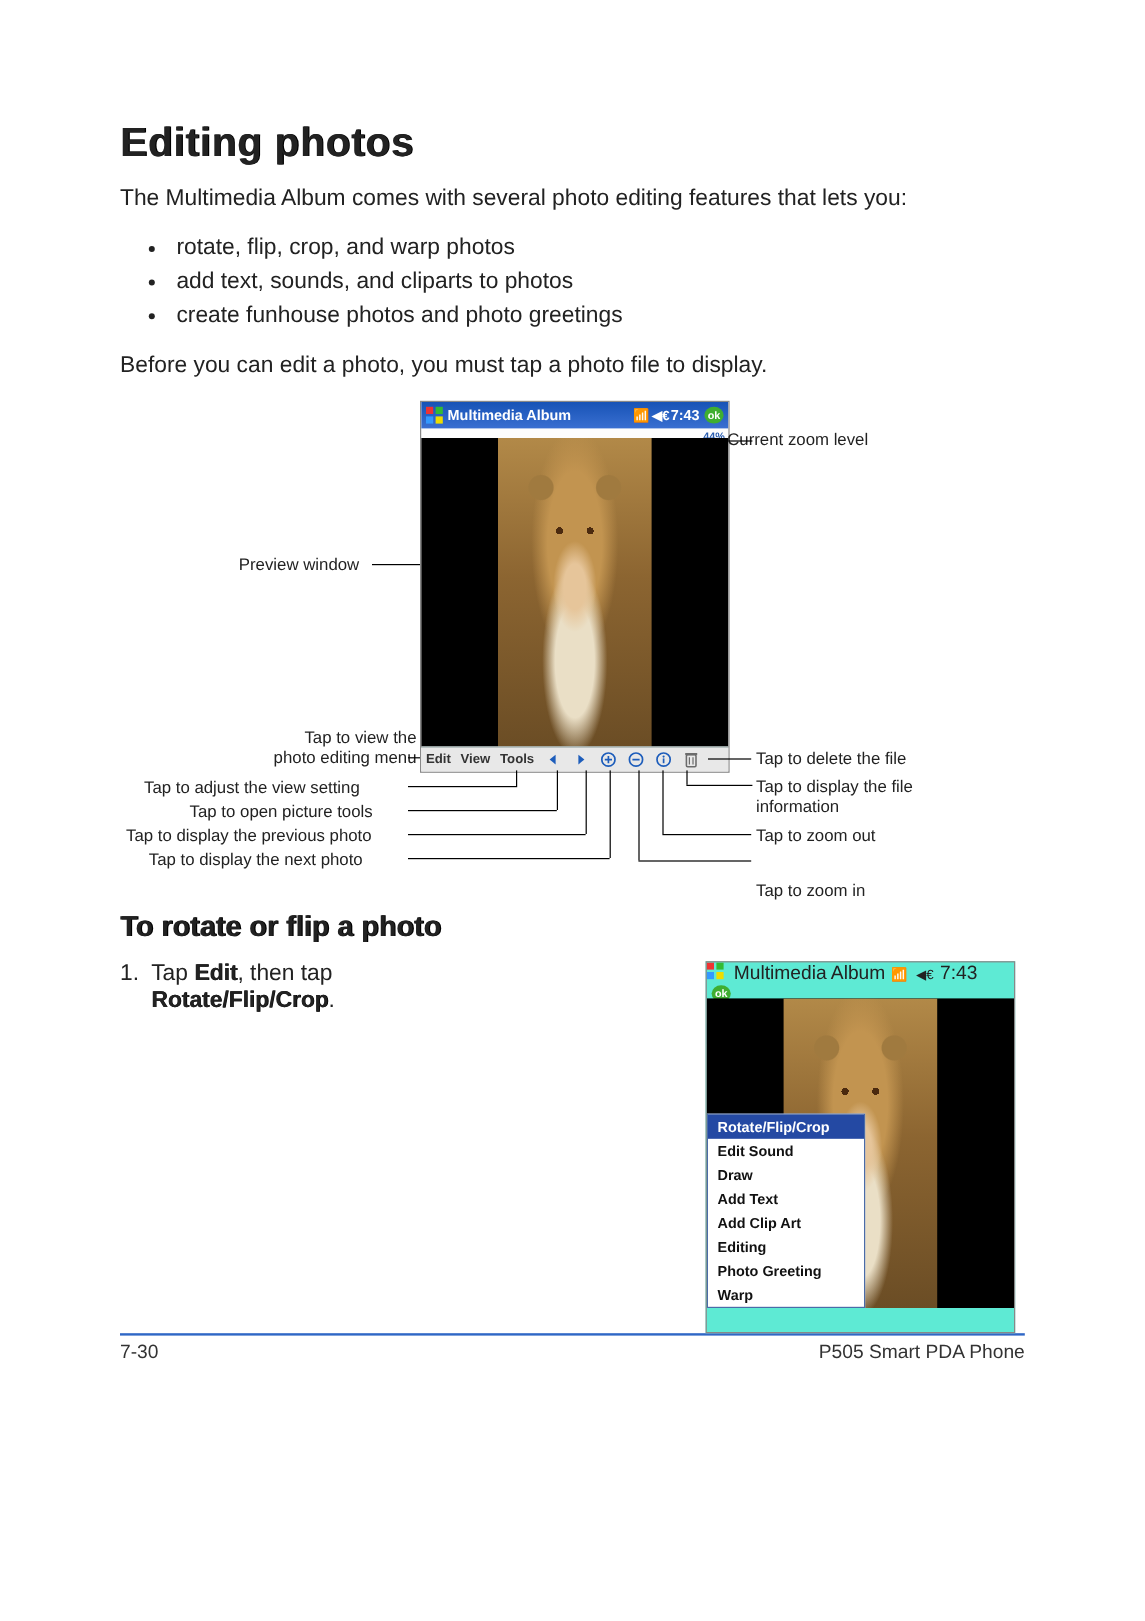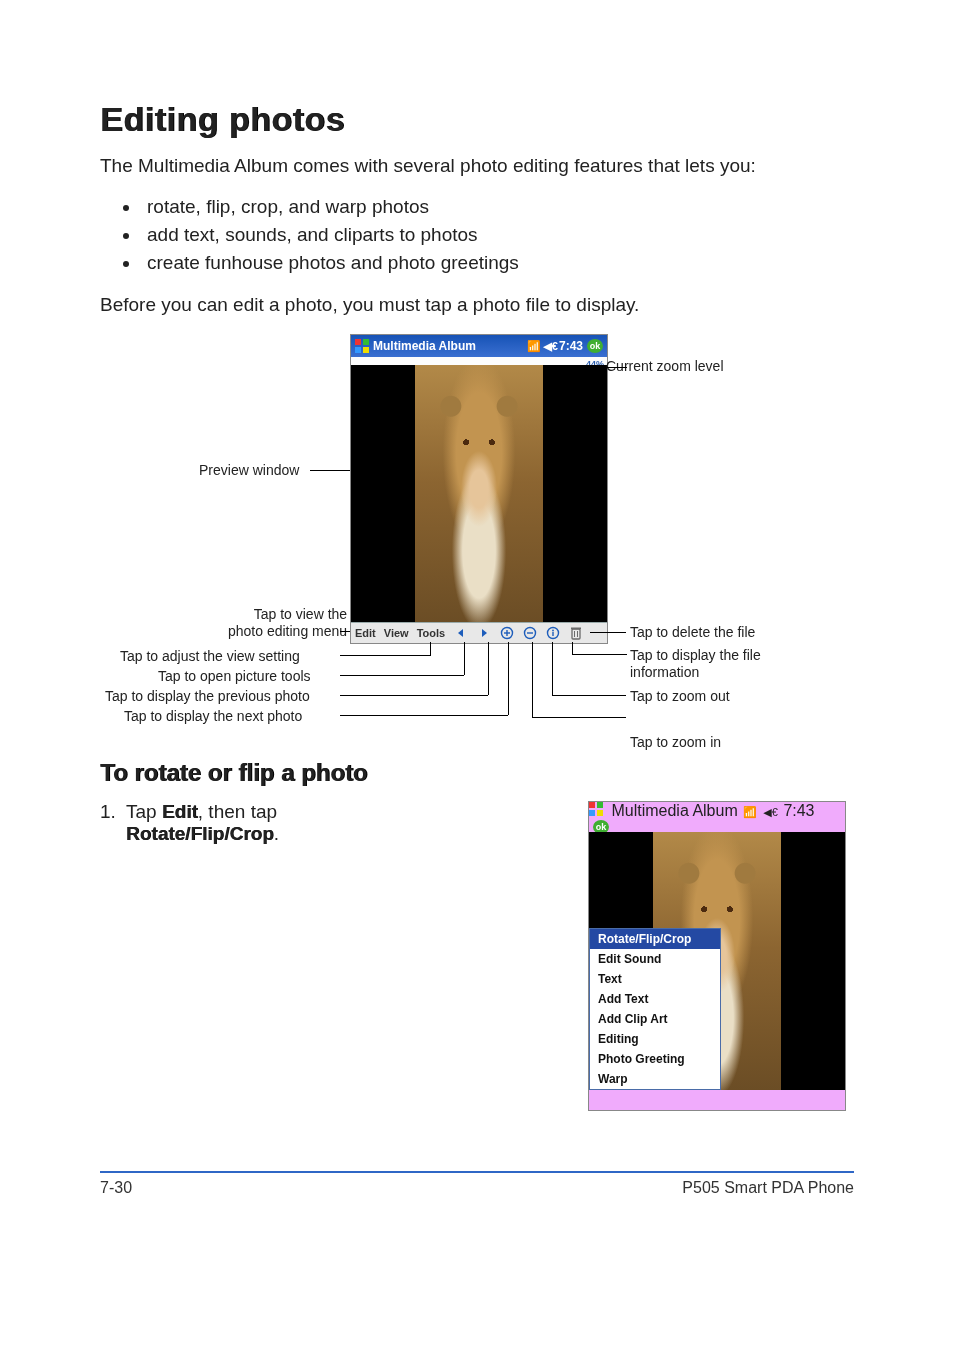--- a/index.html
+++ b/index.html
@@ -203,21 +203,21 @@
   .step .txt .b { font-weight: 900; text-shadow: 0.5px 0 0 #000; }
 
   .pda2-wrap {
     width: 256px;
     margin-right: 10px;
   }
   .pda2 {
     position: relative;
     width: 256px;
     height: 308px;
-    background: #f0abfc;
+    background: #5eead4;
     border: 1px solid #888;
     overflow: hidden;
   }
 
   .edit-menu {
     position: absolute;
     left: 0;
     bottom: 20px;
     background: #fff;
     border: 1px solid #4a6ca8;
@@ -229,21 +229,20 @@
     padding: 3px 8px;
     font-weight: bold;
   }
   .edit-menu .mi.sel {
     background: #2449a3;
     color: #fff;
   }
 
   
   .footer {
-    margin-top: 60px;
     border-top: 2px solid #2f67c6;
     padding-top: 6px;
     display: flex;
     justify-content: space-between;
     font-size: 16px;
     color: #333;
   }
 
   
   .circ {
@@ -396,21 +395,21 @@
         </div>
         <span class="zoom-level">44%</span>
         <div class="photo-area">
           <div class="photo-bg-grass"></div>
           <div class="photo-css"></div>
         </div>
 
         <div class="edit-menu">
           <div class="mi sel">Rotate/Flip/Crop</div>
           <div class="mi">Edit Sound</div>
-          <div class="mi">Text</div>
+          <div class="mi">Draw</div>
           <div class="mi">Add Text</div>
           <div class="mi">Add Clip Art</div>
           <div class="mi">Editing</div>
           <div class="mi">Photo Greeting</div>
           <div class="mi">Warp</div>
         </div>
 
         <div class="toolbar">
           <span class="tbitem highlight">Edit</span>
           <span class="tbitem">View</span>

